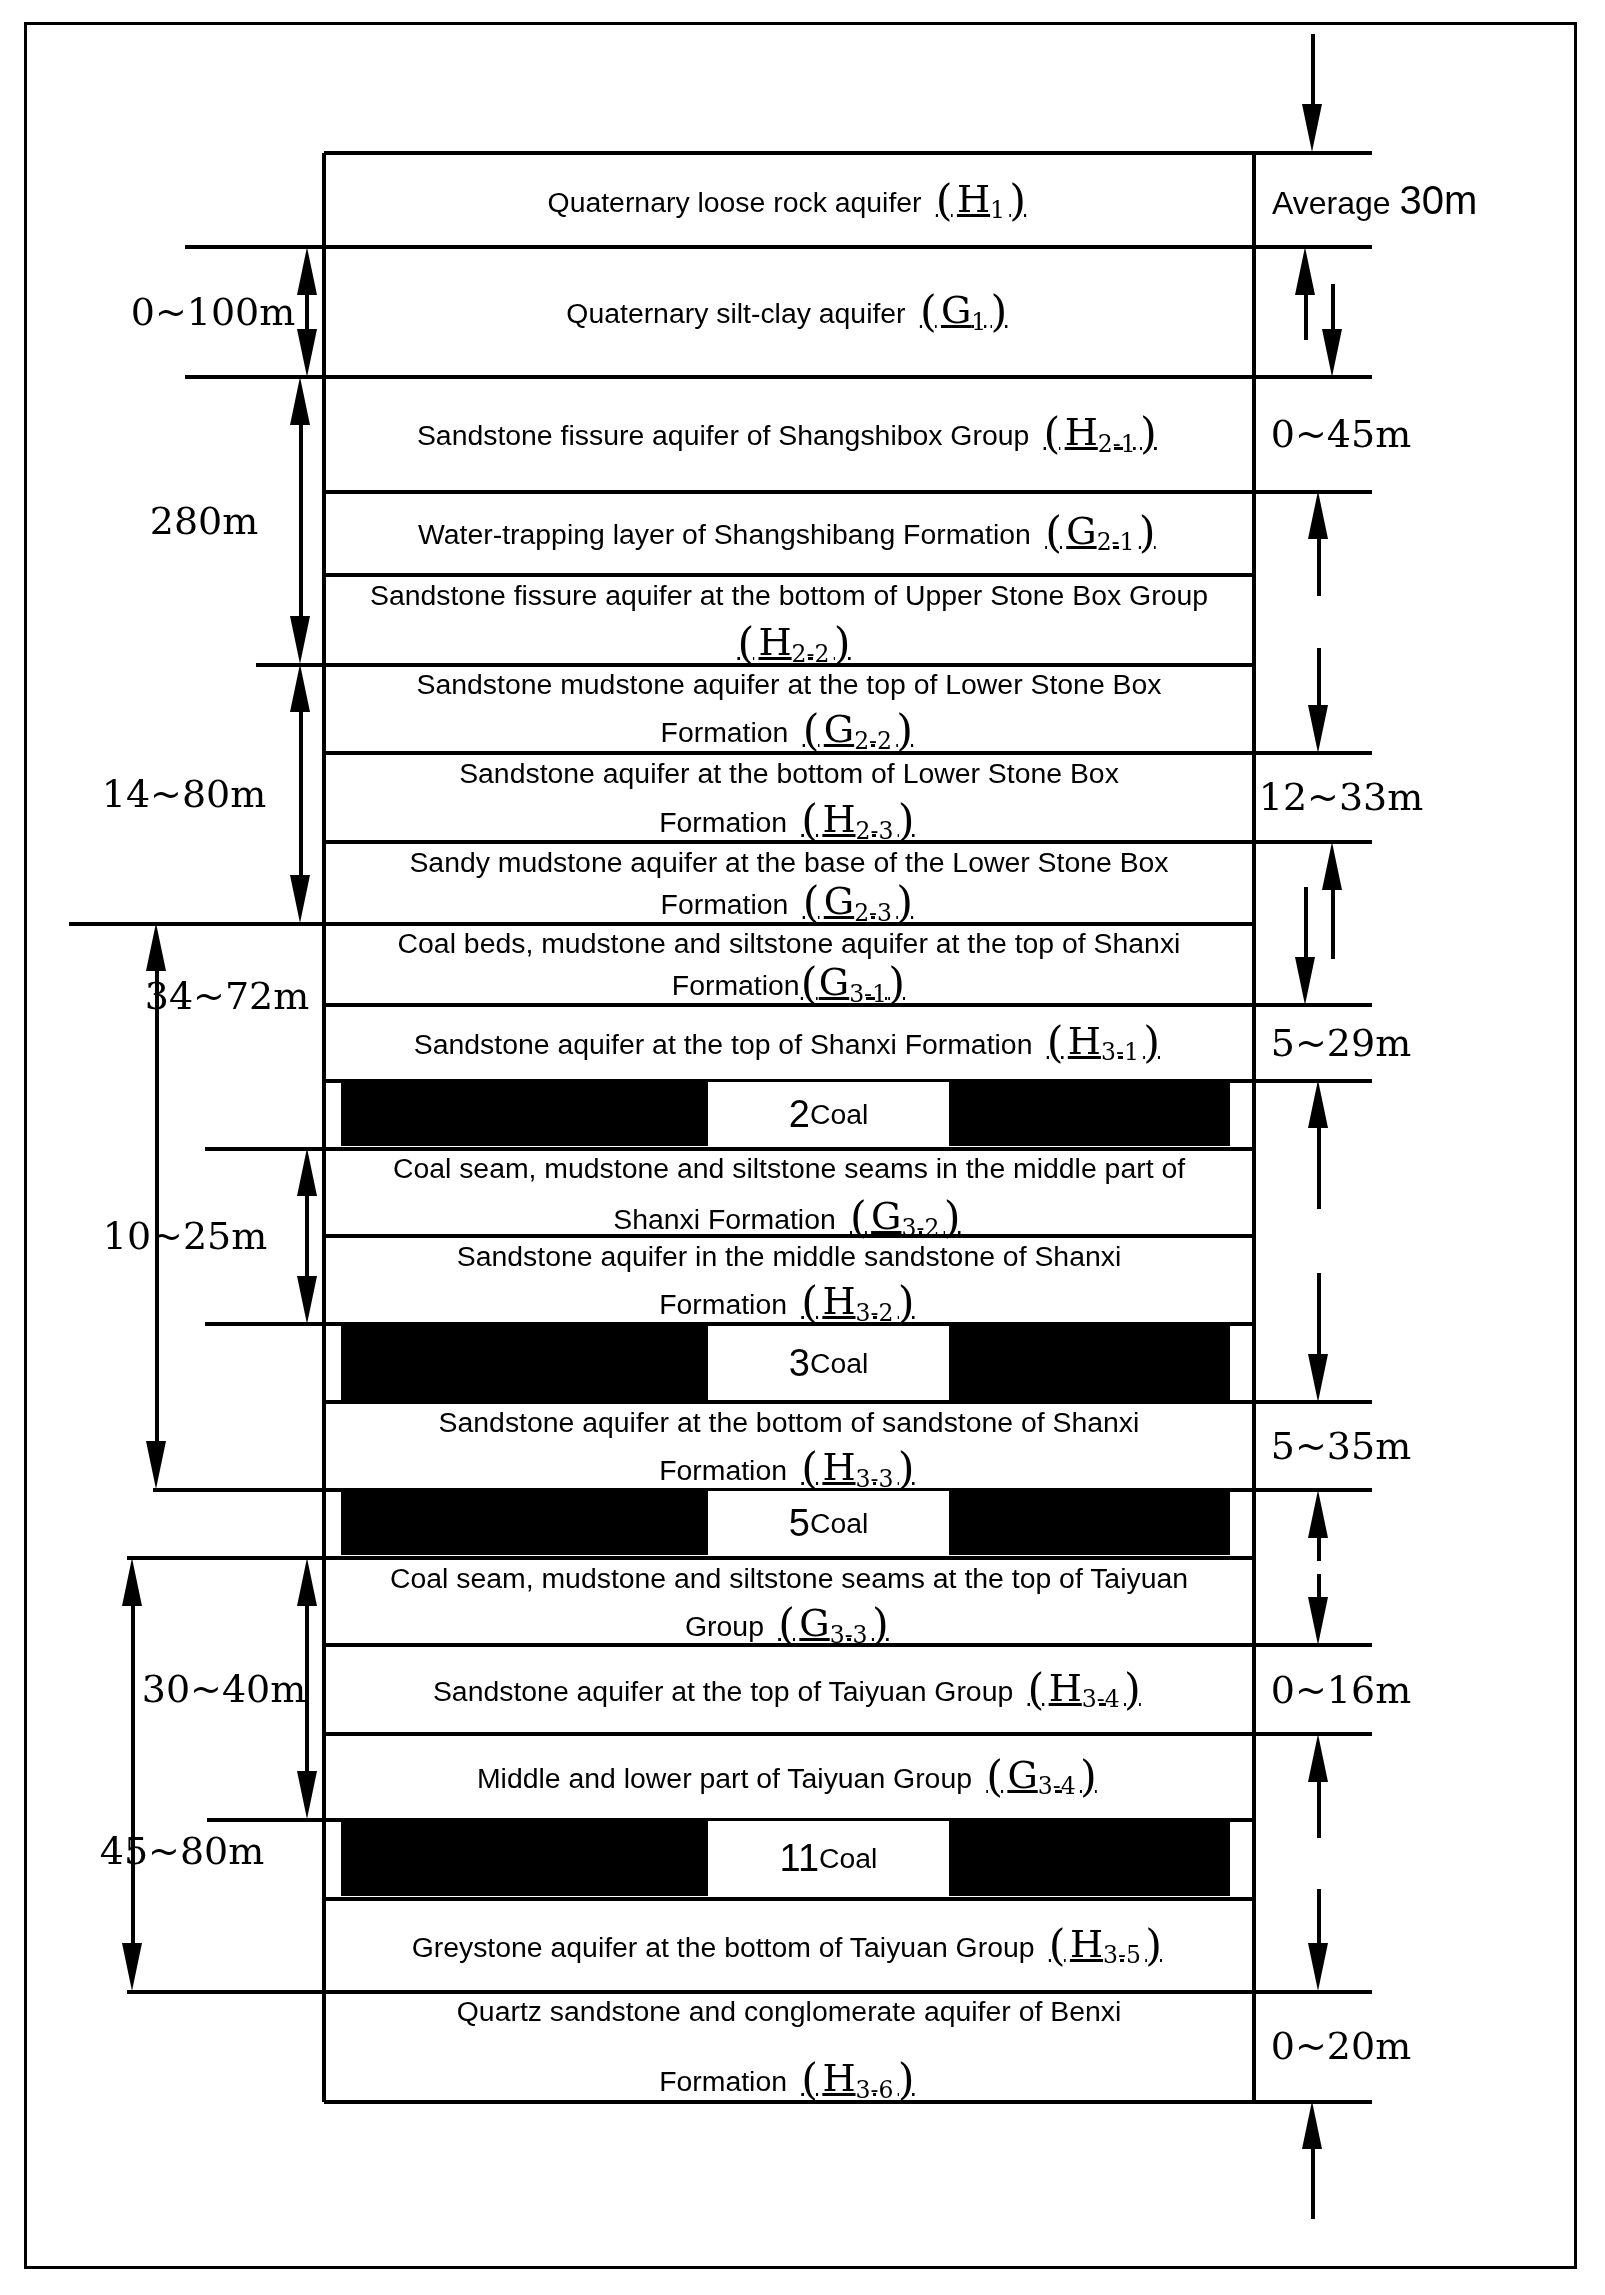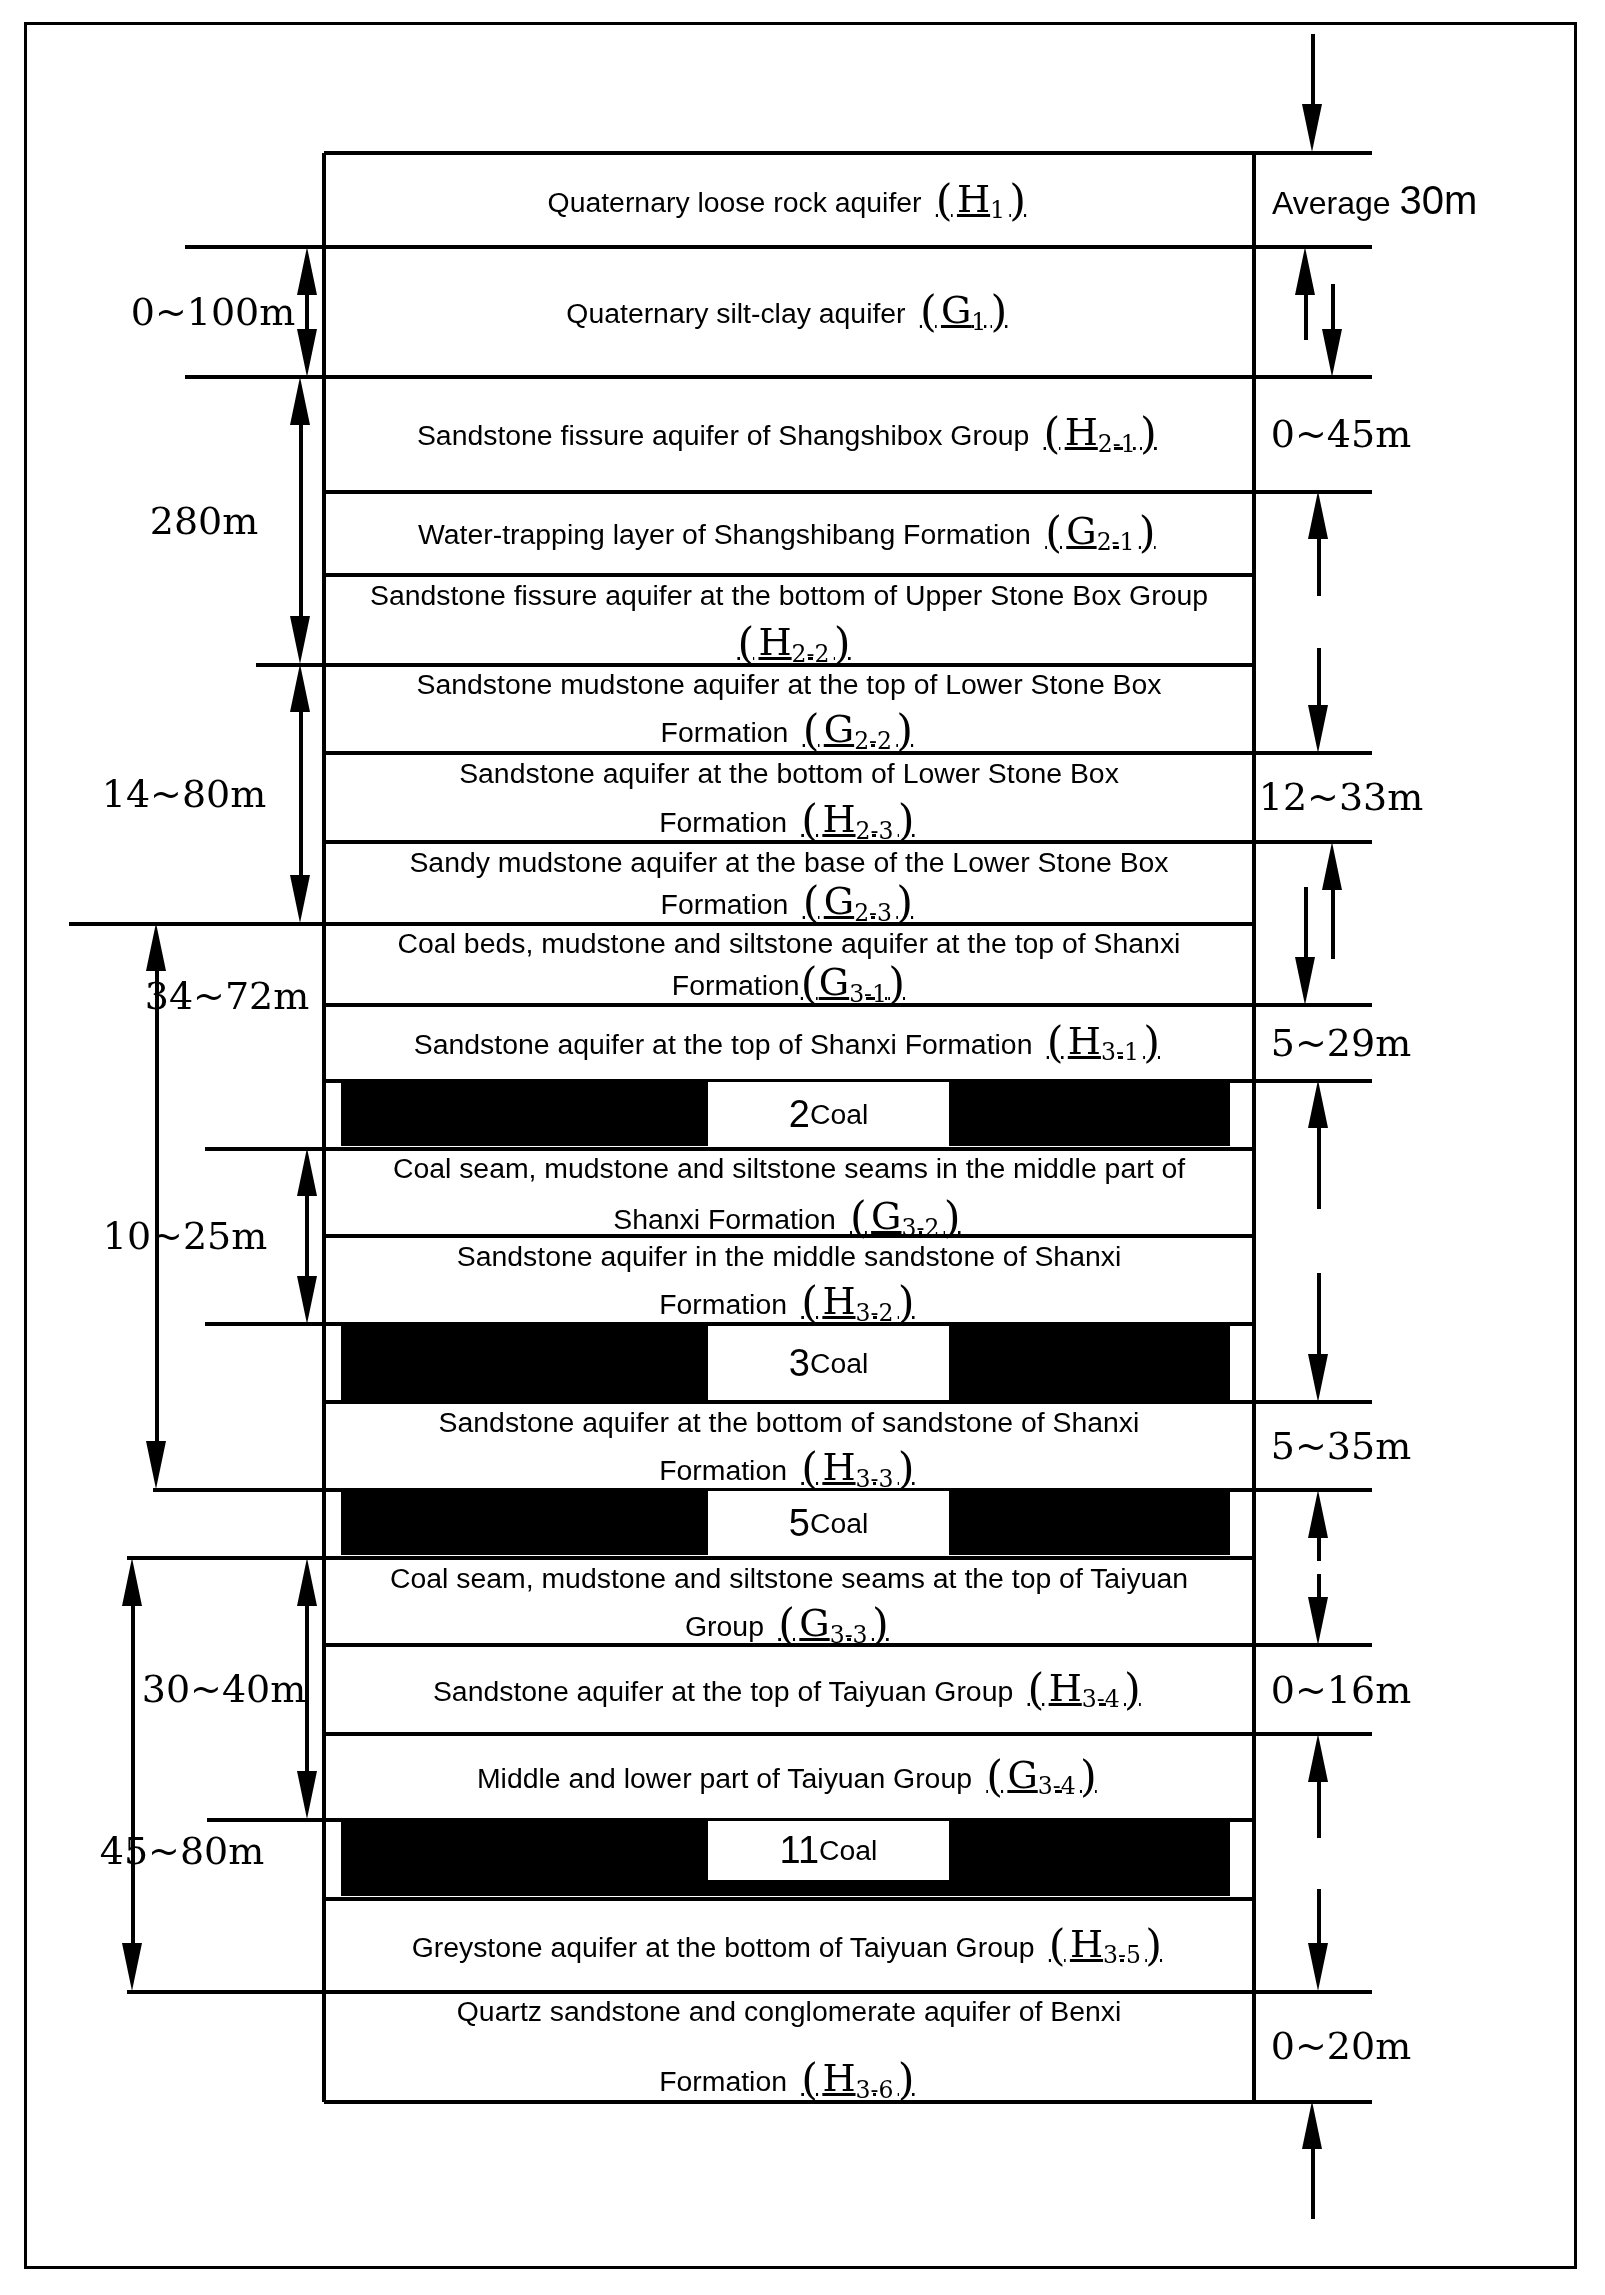--- a/index.html
+++ b/index.html
@@ -136,21 +136,21 @@
       <div class="rowline" style="position: static;"><span>Coal seam, mudstone and siltstone seams at the top of Taiyuan</span></div>
       <div class="rowline" style="position: static;"><span>Group</span><span class="sym"><span class="par">(</span><span>G</span><span class="sub">3-3</span><span class="par">)</span></span></div>
     </div>
     <div class="rowwrap rw-center" style="left: 324px; top: 1645px; width: 930px; height: 89px;">
       <div class="rowline" style="position: static;"><span>Sandstone aquifer at the top of Taiyuan Group</span><span class="sym"><span class="par">(</span><span>H</span><span class="sub">3-4</span><span class="par">)</span></span></div>
     </div>
     <div class="rowwrap rw-center" style="left: 324px; top: 1734px; width: 930px; height: 85px;">
       <div class="rowline" style="position: static;"><span>Middle and lower part of Taiyuan Group</span><span class="sym"><span class="par">(</span><span>G</span><span class="sub">3-4</span><span class="par">)</span></span></div>
     </div>
     <div class="coalbar" style="left: 341px; top: 1821px; width: 889px; height: 75px;"></div>
-    <div class="coalwin" style="left: 708px; top: 1821px; width: 241px; height: 59px;">
+    <div class="coalwin" style="left: 708px; top: 1821px; width: 241px; height: 75px;">
       <span class="coal-num">11</span>
       <span class="coal-word">Coal</span>
     </div>
     <div class="rowwrap rw-center" style="left: 324px; top: 1899px; width: 930px; height: 93px;">
       <div class="rowline" style="position: static;"><span>Greystone aquifer at the bottom of Taiyuan Group</span><span class="sym"><span class="par">(</span><span>H</span><span class="sub">3-5</span><span class="par">)</span></span></div>
     </div>
     <div class="rowwrap rw-between" style="left: 324px; top: 1991px; width: 930px; height: 110px;">
       <div class="rowline" style="position: static;"><span>Quartz sandstone and conglomerate aquifer of Benxi</span></div>
       <div class="rowline" style="position: static;"><span>Formation</span><span class="sym"><span class="par">(</span><span>H</span><span class="sub">3-6</span><span class="par">)</span></span></div>
     </div>

